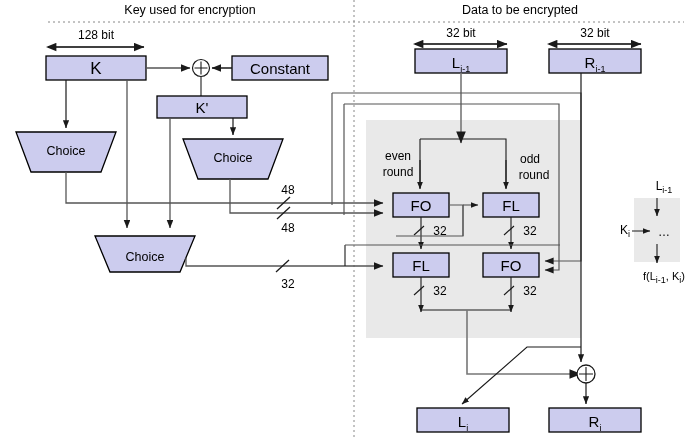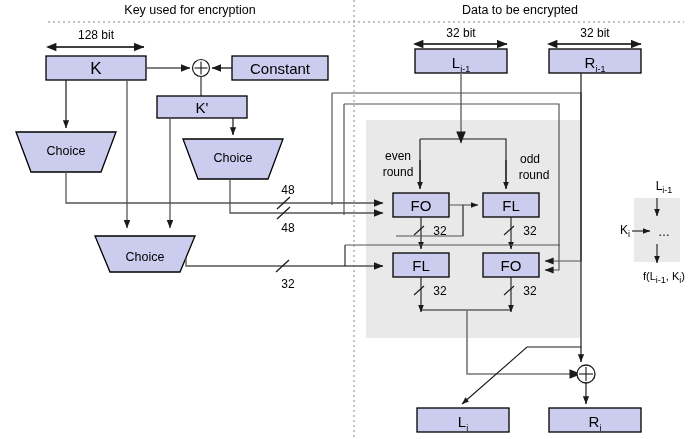--- a/index.html
+++ b/index.html
@@ -1,17 +1,17 @@
 <!DOCTYPE html>
 <html><head>
 <meta charset="utf-8">
 <style>
   html,body{margin:0;padding:0;background:#ffffff;}
   body{font-family:"Liberation Sans",sans-serif;}
-  #stage{position:relative;width:700px;height:439px;overflow:hidden;background:#fff;}
+  #stage{position:relative;width:700px;height:439px;overflow:hidden;background:#fff;border-radius:25px;}
   #stage svg{position:absolute;left:0;top:0;}
   .ttl{font-size:12.5px;fill:#000;}
   .lbl{font-size:12px;fill:#000;}
   .lbl-sm{font-size:11px;fill:#000;}
   .boxtext-lg{font-size:17px;fill:#000;}
   .boxtext-md{font-size:15px;fill:#000;}
   .boxtext-sm{font-size:12.5px;fill:#000;}
   .sub{font-size:9px;fill:#000;}
 </style>
 </head>

